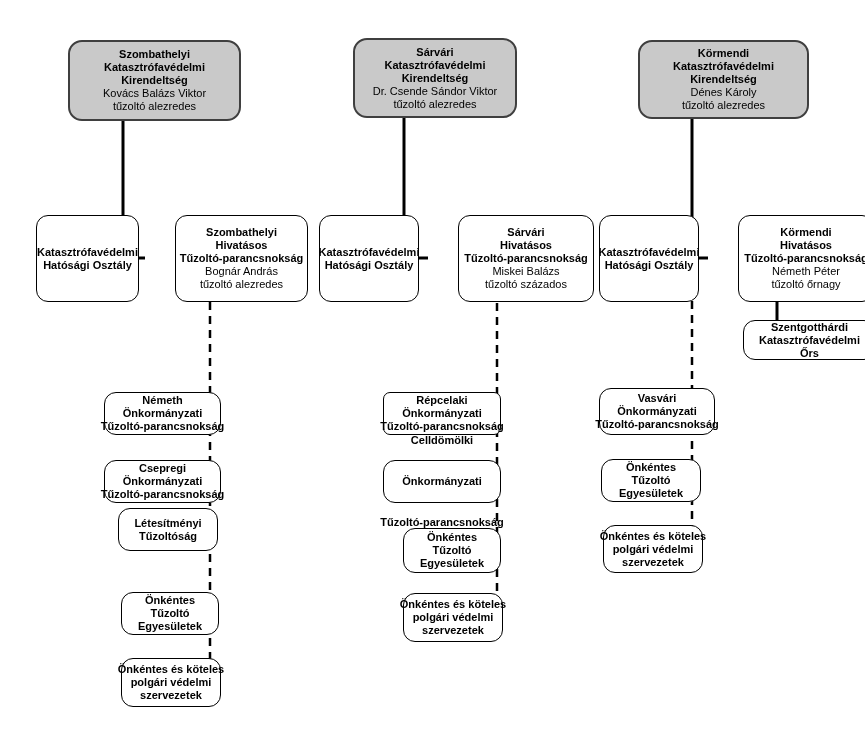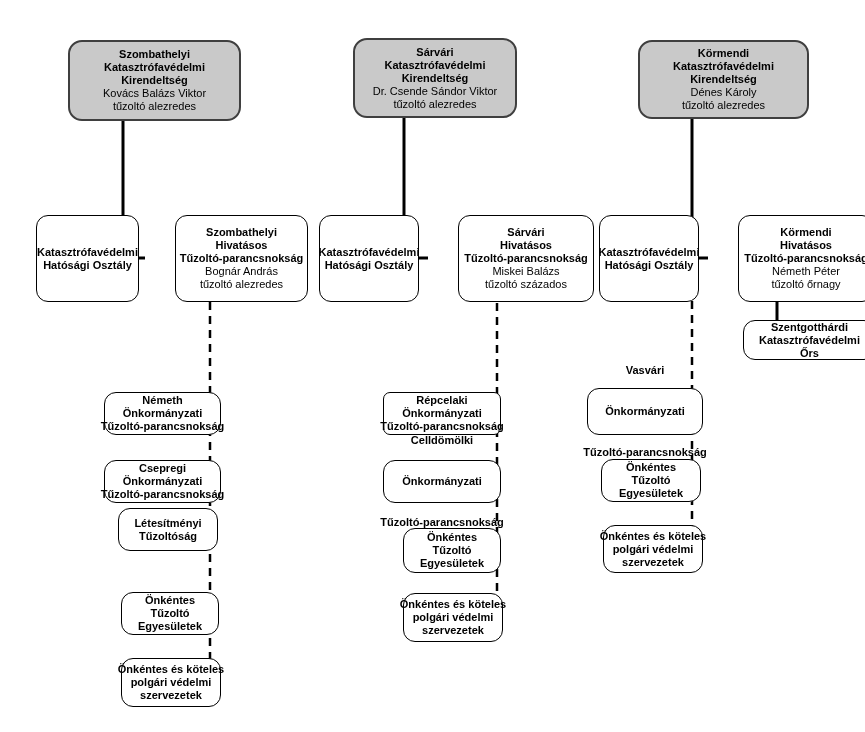--- a/index.html
+++ b/index.html
@@ -182,21 +182,21 @@
     <span class="b">Tűzoltó</span>
     <span class="b">Egyesületek</span>
   </div>
 
   <div class="box" style="left:372px;top:593px;width:100px;height:49px;">
     <span class="b">Önkéntes és köteles</span>
     <span class="b">polgári védelmi</span>
     <span class="b">szervezetek</span>
   </div>
 
-  <div class="box" style="left:556px;top:388px;width:116px;height:47px;gap:28px;">
+  <div class="box" style="left:568px;top:388px;width:116px;height:47px;">
     <span class="b">Vasvári</span>
     <span class="b">Önkormányzati</span>
     <span class="b">Tűzoltó-parancsnokság</span>
   </div>
 
   <div class="box" style="left:570px;top:459px;width:100px;height:43px;">
     <span class="b">Önkéntes</span>
     <span class="b">Tűzoltó</span>
     <span class="b">Egyesületek</span>
   </div>

